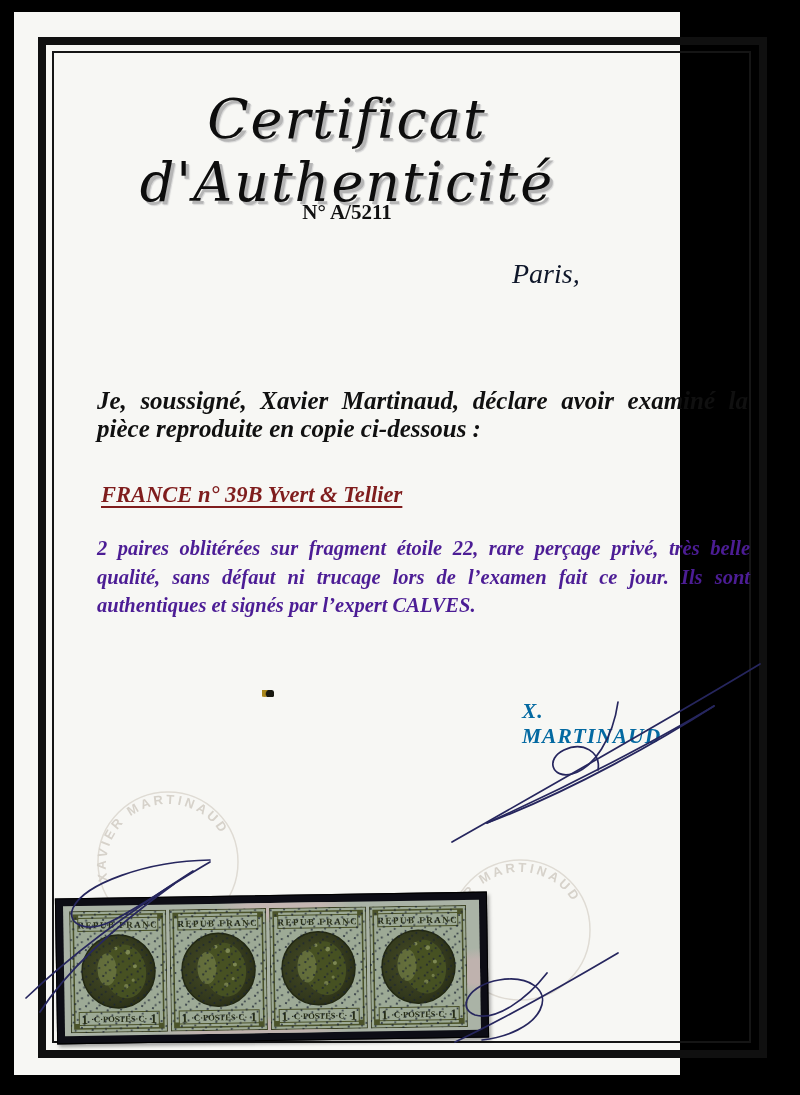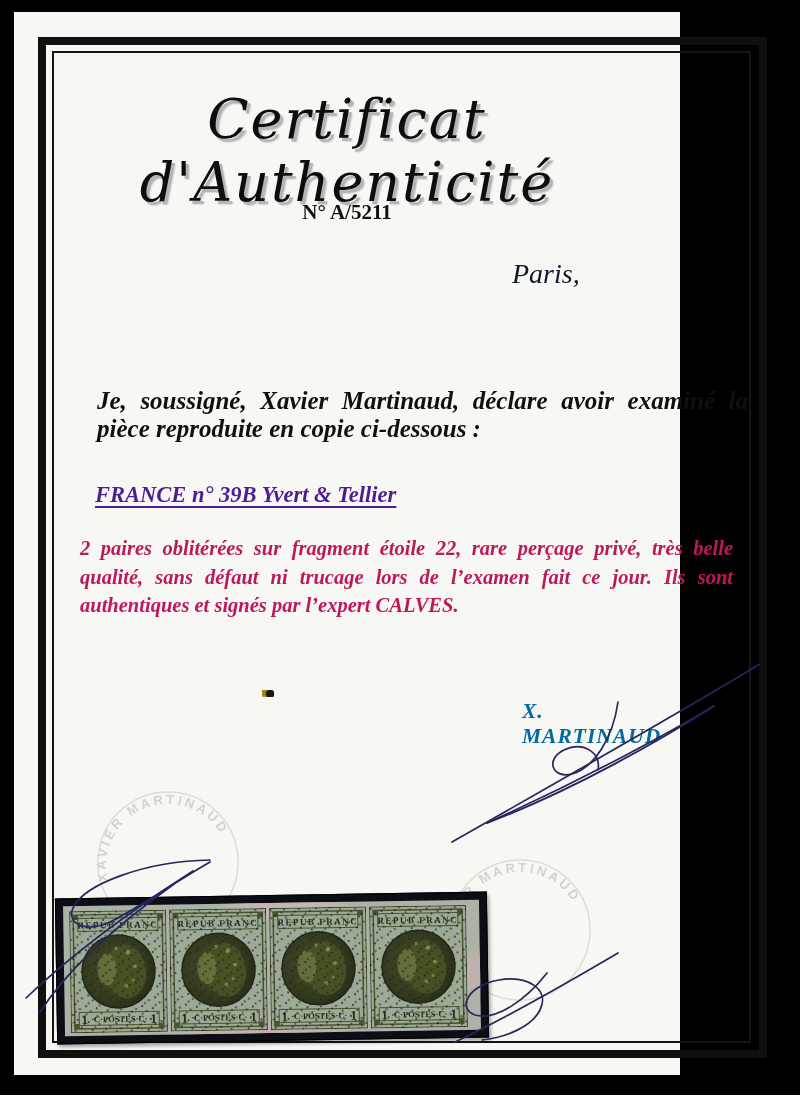--- a/index.html
+++ b/index.html
@@ -24,27 +24,27 @@
   .cert-number { position:absolute; left:30px; right:30px; top:188px; text-align:center;
                  font-weight:bold; font-size:21px; color:#111; z-index:4; }
 
   .place-date { position:absolute; left:498px; top:247px; font-weight:normal;
                 font-style:italic; font-size:28px; line-height:29px; color:#0f172a; z-index:4; }
 
   
   .declaration { position:absolute; left:83px; top:375px; width:651px;
                  font-weight:bold; font-style:italic; font-size:25px; line-height:28px;
                  text-align:justify; color:#101010; z-index:4; }
-  .item-ref { position:absolute; left:81px; top:470px;
-              font-weight:bold; font-style:italic; font-size:22.5px; color:#4c1d95;
+  .item-ref { position:absolute; left:87px; top:470px;
+              font-weight:bold; font-style:italic; font-size:22.5px; color:#7f1d1d;
               text-decoration:underline; text-underline-offset:4px;
               text-decoration-thickness:2px; z-index:4; }
-  .description { position:absolute; left:66px; top:522px; width:653px;
+  .description { position:absolute; left:83px; top:522px; width:653px;
                  font-weight:bold; font-style:italic; font-size:20.5px; line-height:28.5px;
-                 text-align:justify; color:#be185d; z-index:4; }
+                 text-align:justify; color:#4c1d95; z-index:4; }
 
   .expert-name { position:absolute; left:494px; top:687px; font-weight:bold;
                  font-style:italic; font-size:21.5px; letter-spacing:1px; color:#0369a1; z-index:4;margin-left:14px; }
 
   .speck { position:absolute; left:248px; top:678px; width:12px; height:7px; z-index:4;
            background:
              radial-gradient(circle at 68% 55%, #191910 0 42%, transparent 55%),
              radial-gradient(circle at 22% 40%, #a8861c 0 35%, transparent 52%); }
 
   

